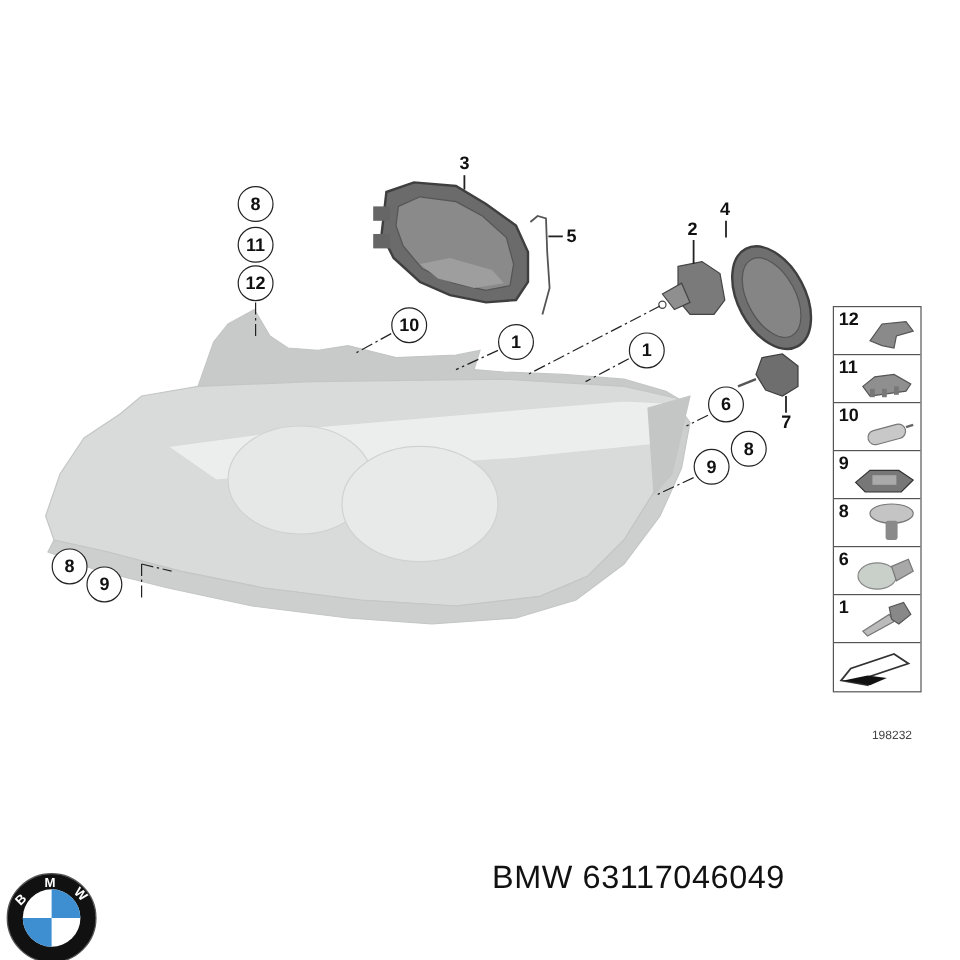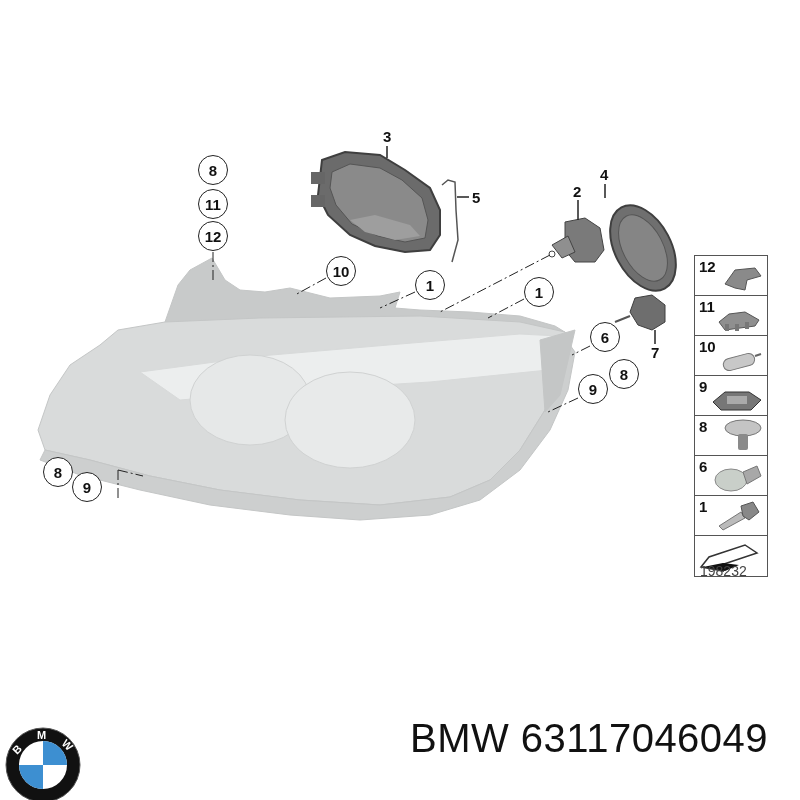--- a/index.html
+++ b/index.html
@@ -6,23 +6,23 @@
   body { width:800px; height:800px; position:relative; overflow:hidden; font-family:"Liberation Sans", sans-serif; }
   .callout { position:absolute; width:30px; height:30px; border:1.5px solid #222; border-radius:50%; background:#fff; box-sizing:border-box;
     display:flex; align-items:center; justify-content:center; font-weight:bold; font-size:15px; color:#111; font-family:"Liberation Sans", sans-serif; }
   .plain-label { position:absolute; font-weight:bold; font-size:15px; color:#111; }
   .diagram-svg { position:absolute; left:0; top:0; }
   .legend { position:absolute; left:694px; top:255px; width:72px; border:1px solid #555; background:#fff; }
   .legend-row { height:40px; border-bottom:1px solid #555; position:relative; box-sizing:border-box; }
   .legend-row:last-child { border-bottom:none; }
   .legend-num { position:absolute; left:4px; top:2px; font-weight:bold; font-size:15px; color:#111; }
   .legend-icon { position:absolute; right:4px; bottom:3px; }
-  .legend-code { position:absolute; left:700px; top:563px; font-size:14px; color:#444; width:60px; text-align:left; }
+  .legend-code { position:absolute; left:700px; top:608px; font-size:10px; color:#444; width:60px; text-align:right; }
   .brand-logo { position:absolute; left:3px; top:727px; }
-  .part-caption { position:absolute; left:410px; top:716px; font-size:40px; color:#111; letter-spacing:0.5px; }
+  .part-caption { position:absolute; left:410px; top:716px; font-size:27px; color:#111; letter-spacing:0.5px; }
 </style>
 </head>
 <body>
 
 <svg class="diagram-svg" width="800" height="800" viewBox="0 0 800 800">
 
   <g fill="#d4d6d6" stroke="#c4c6c6" stroke-width="1">
     <path d="M165 322 L178 285 L190 270 L212 258 L225 280 L240 290 L265 292 L290 288 L330 298 L380 296 L400 292 L395 308 L420 310 L470 312 L520 316 L555 326 L568 334 L540 340 L520 335 L380 320 L250 322 L200 330 Z" fill="#c8caca"></path>
     <path d="M118 330 L165 322 L260 318 L420 316 L520 322 L565 332 L570 345 L560 380 L545 410 L520 450 L490 480 L450 497 L380 505 L300 500 L220 490 L150 476 L90 460 L45 450 L38 430 L50 395 L70 365 L100 345 Z" fill="#d9dbdb"></path>
     <path d="M45 450 L90 460 L150 476 L220 490 L300 500 L380 505 L450 497 L490 480 L520 450 L545 410 L560 380 L570 345 L575 352 L568 390 L550 430 L520 470 L480 500 L430 515 L360 520 L290 515 L210 505 L140 490 L80 475 L40 460 Z" fill="#cdcfcf"></path>

